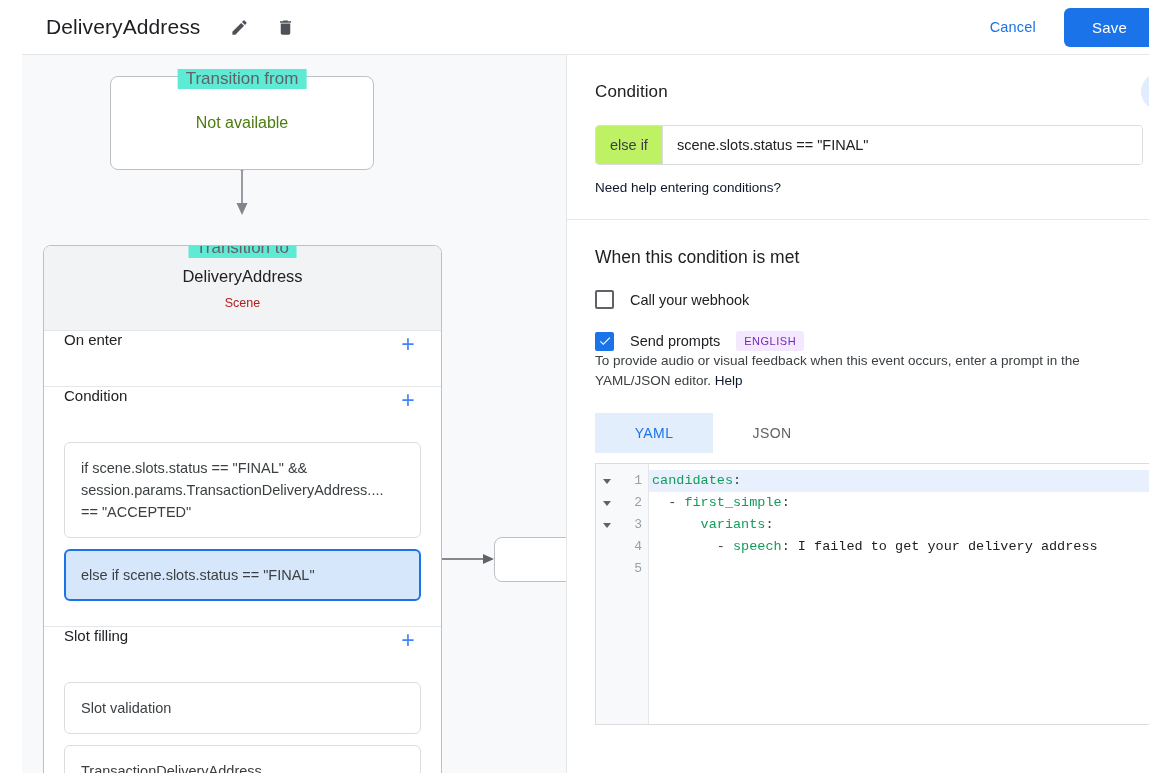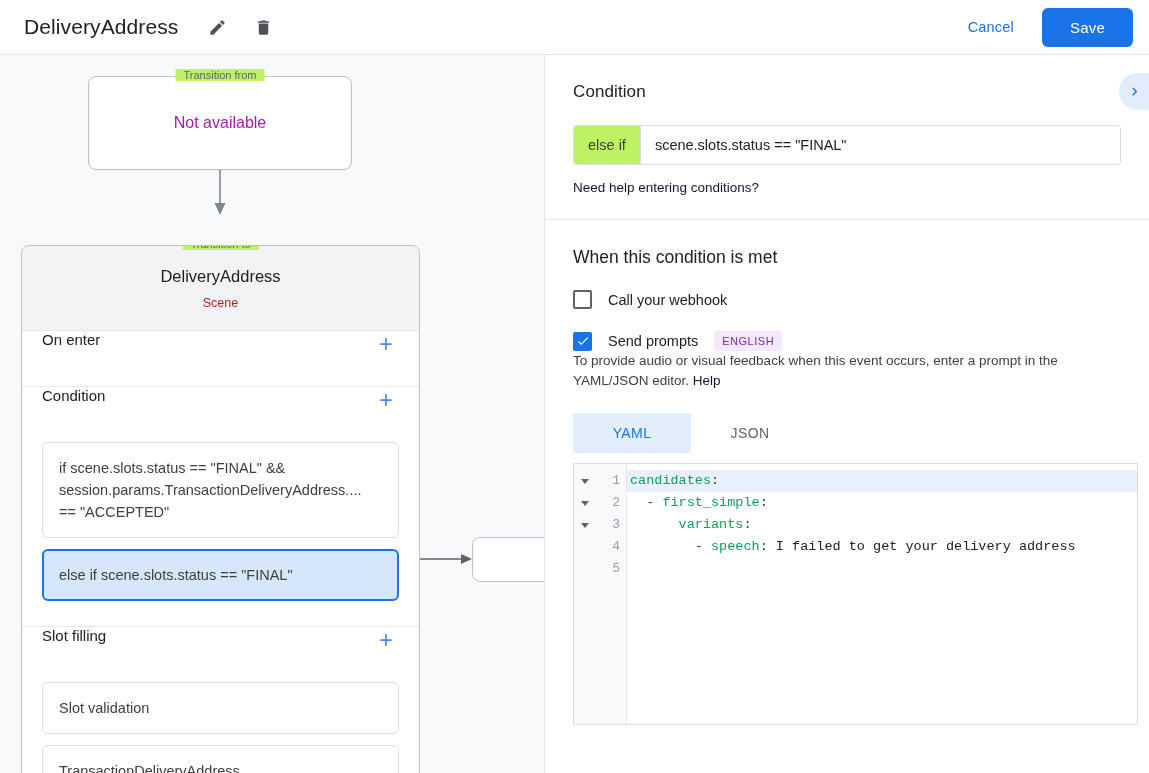--- a/index.html
+++ b/index.html
@@ -5,21 +5,21 @@
 <style>
   * { box-sizing: border-box; }
   html, body {
     margin: 0; padding: 0;
     width: 1149px; height: 773px;
     overflow: hidden;
     background: #ffffff;
     font-family: "Liberation Sans", sans-serif;
     color: #202124;
   }
-  #app { width: 1149px; height: 773px; position: relative; overflow: hidden; }
+  #app { width: 1149px; height: 773px; position: relative; overflow: hidden; padding-left: 22px; }
 
   
   .topbar {
     height: 55px; width: 1149px;
     display: flex; align-items: center;
     padding: 0 16px 0 24px;
     background: #fff;
     border-bottom: 1px solid #e4e6e8;
     position: relative; z-index: 5;
   }
@@ -64,30 +64,30 @@
   
   .node {
     position: absolute;
     border: 1px solid #bdc1c6;
     border-radius: 8px;
     background: #ffffff;
   }
   .node-legend {
     position: absolute;
     top: -8px; left: 50%; transform: translateX(-50%);
-    background: #bef264;
+    background: #5eead4;
     padding: 0 8px;
-    font-size: 11px; color: #5f6368; white-space: nowrap;
+    font-size: 17px; color: #5f6368; white-space: nowrap;
   }
 
   #node-from { left: 88px; top: 21px; width: 264px; height: 94px; }
   #node-from .node-body {
     height: 100%; display: flex; align-items: center; justify-content: center;
   }
-  #node-from .node-title { font-size: 16px; color: #a21caf; }
+  #node-from .node-title { font-size: 16px; color: #4d7c0f; }
 
   
   #node-to {
     left: 21px; top: 190px; width: 399px;
     border: 1px solid #bdc1c6; border-radius: 8px;
     background: #ffffff; overflow: hidden;
   }
   #node-to .to-header {
     background: #f1f3f4; padding: 21px 0 20px; text-align: center;
     border-bottom: 1px solid #e4e6e8;

